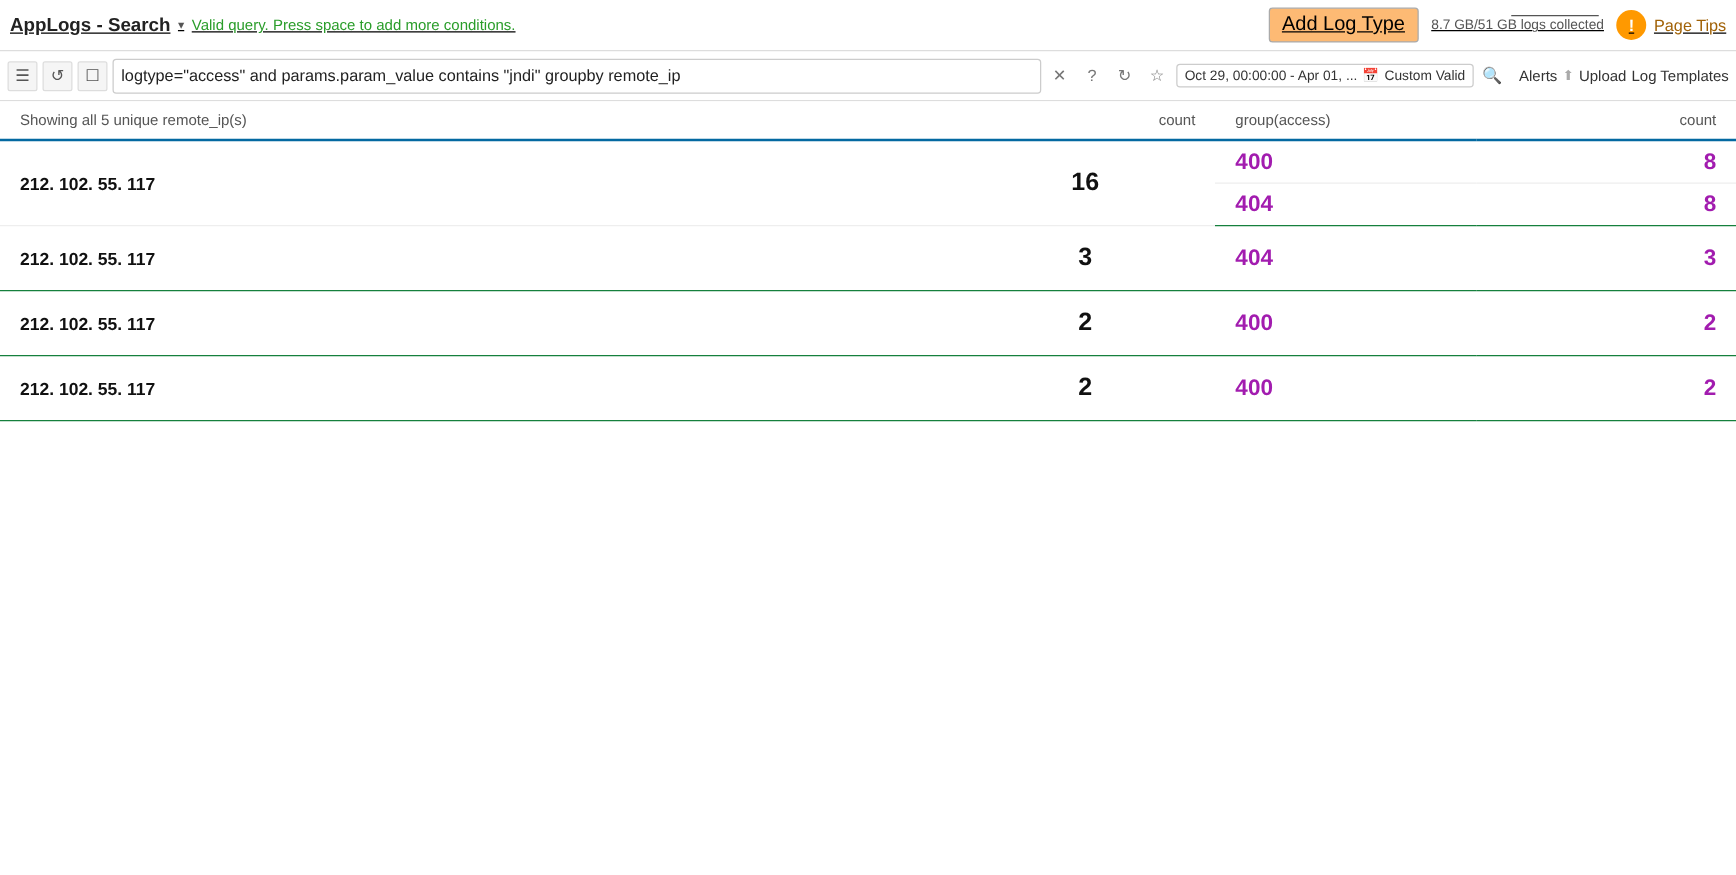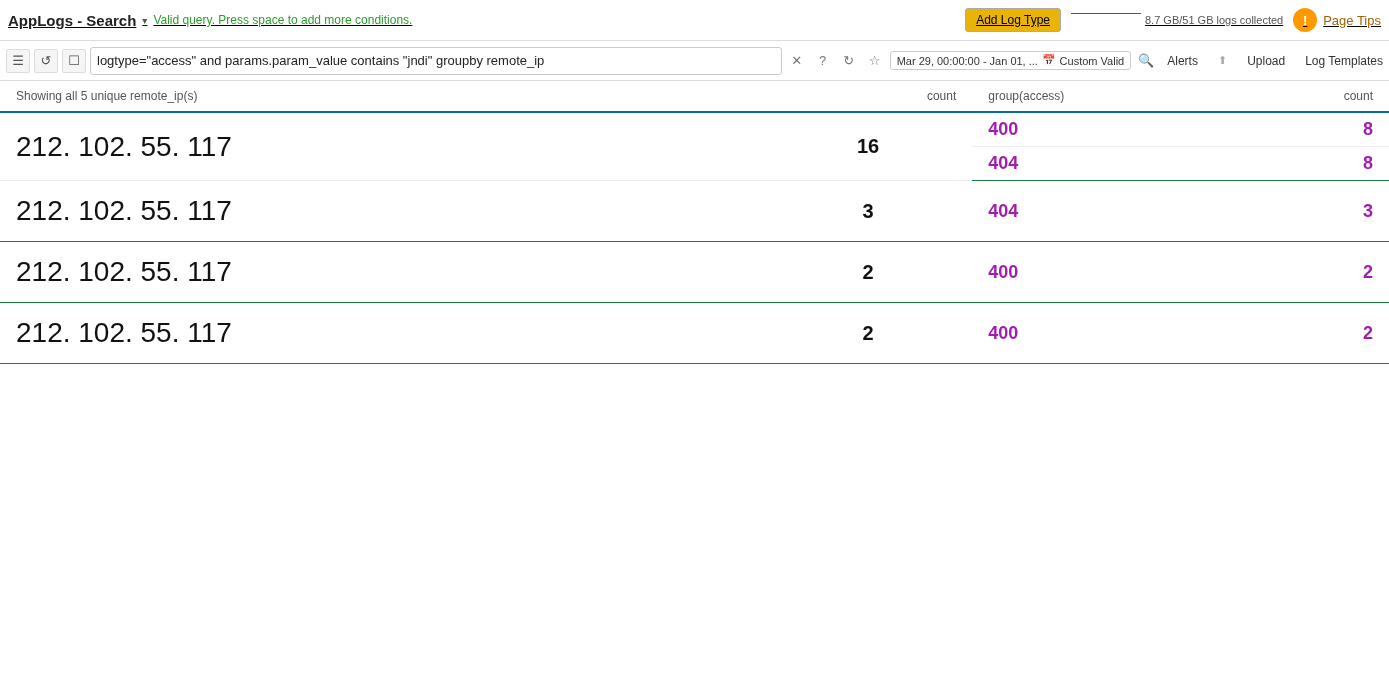--- a/index.html
+++ b/index.html
@@ -26,25 +26,25 @@
       color: #555;
       cursor: pointer;
     }
     .valid-query {
       font-size: 12px;
       color: #2a9d2a;
       white-space: nowrap;
     }
     .header-spacer { flex: 1; }
     .add-log-type-btn {
-      background: #eab308;
+      background: #fdba74;
       border: 1px solid #aaa;
       border-radius: 3px;
       padding: 4px 10px;
-      font-size: 12px;
+      font-size: 16px;
       cursor: pointer;
       white-space: nowrap;
     }
     .storage-info {
       font-size: 11px;
       color: #555;
       white-space: nowrap;
       text-align: right;
       line-height: 1.3;
     }
@@ -115,21 +115,21 @@
       border-radius: 3px;
       padding: 2px 6px;
       font-size: 11px;
       color: #333;
       cursor: pointer;
       gap: 4px;
     }
     .nav-buttons {
       display: flex;
       align-items: center;
-      gap: 20px;
+      gap: 4px;
       margin-left: 6px;
     }
     .nav-link {
       font-size: 12px;
       color: #333;
       cursor: pointer;
     }
 
     
     .table-container {
@@ -150,22 +150,22 @@
       color: #555;
       text-align: left;
       padding: 8px 16px;
       border-bottom: 2px solid #0369a1;
     }
     thead th.right { text-align: right; }
     tbody tr {
       border-bottom: 1px solid #eee;
     }
     .main-ip {
-      font-size: 28px;
-      font-weight: normal;
+      font-size: 14px;
+      font-weight: bold;
       color: #111;
       padding: 14px 16px;
       vertical-align: middle;
     }
     .main-count {
       font-size: 20px;
       font-weight: bold;
       color: #111;
       text-align: center;
       padding: 14px 16px;
@@ -195,21 +195,21 @@
   </style>
 </head>
 <body>
 
 <div class="header">
   <span class="app-title">AppLogs - Search</span>
   <span class="dropdown-arrow">▾</span>
   <span class="valid-query">Valid query. Press space to add more conditions.</span>
   <div class="header-spacer"></div>
   <button class="add-log-type-btn">Add Log Type</button>
-  <div style="display:flex;align-items:flex-start;margin:16px 4px;">
+  <div style="display:flex;flex-direction:column;align-items:flex-end;margin:16px 4px;">
     <span class="divider-line"></span>
     <span class="storage-info">8.7 GB/51 GB logs collected</span>
   </div>
   <div class="orange-icon">
     <span>!</span>
   </div>
   <span class="page-tips-link">Page Tips</span>
 </div>
 
 <div class="search-bar">
@@ -218,21 +218,21 @@
   <div class="search-icon-btn">☐</div>
   <div class="search-input-area">
     <span>logtype="access" and params.param_value contains "jndi" groupby remote_ip</span>
   </div>
   <div class="search-actions">
     <div class="icon-btn">✕</div>
     <div class="icon-btn">?</div>
     <div class="icon-btn">↻</div>
     <div class="icon-btn">☆</div>
     <div class="date-range">
-      <span>Mar 29, 00:00:00 - Jan 01, ...</span>
+      <span>Oct 29, 00:00:00 - Apr 01, ...</span>
       <span>📅</span>
       <span>Custom Valid</span>
     </div>
     <div class="icon-btn">🔍</div>
   </div>
   <div class="nav-buttons">
     <span class="nav-link">Alerts</span>
     <span style="color:#aaa;font-size:11px">⬆</span>
     <span class="nav-link">Upload</span>
     <span class="nav-link">Log Templates</span>

